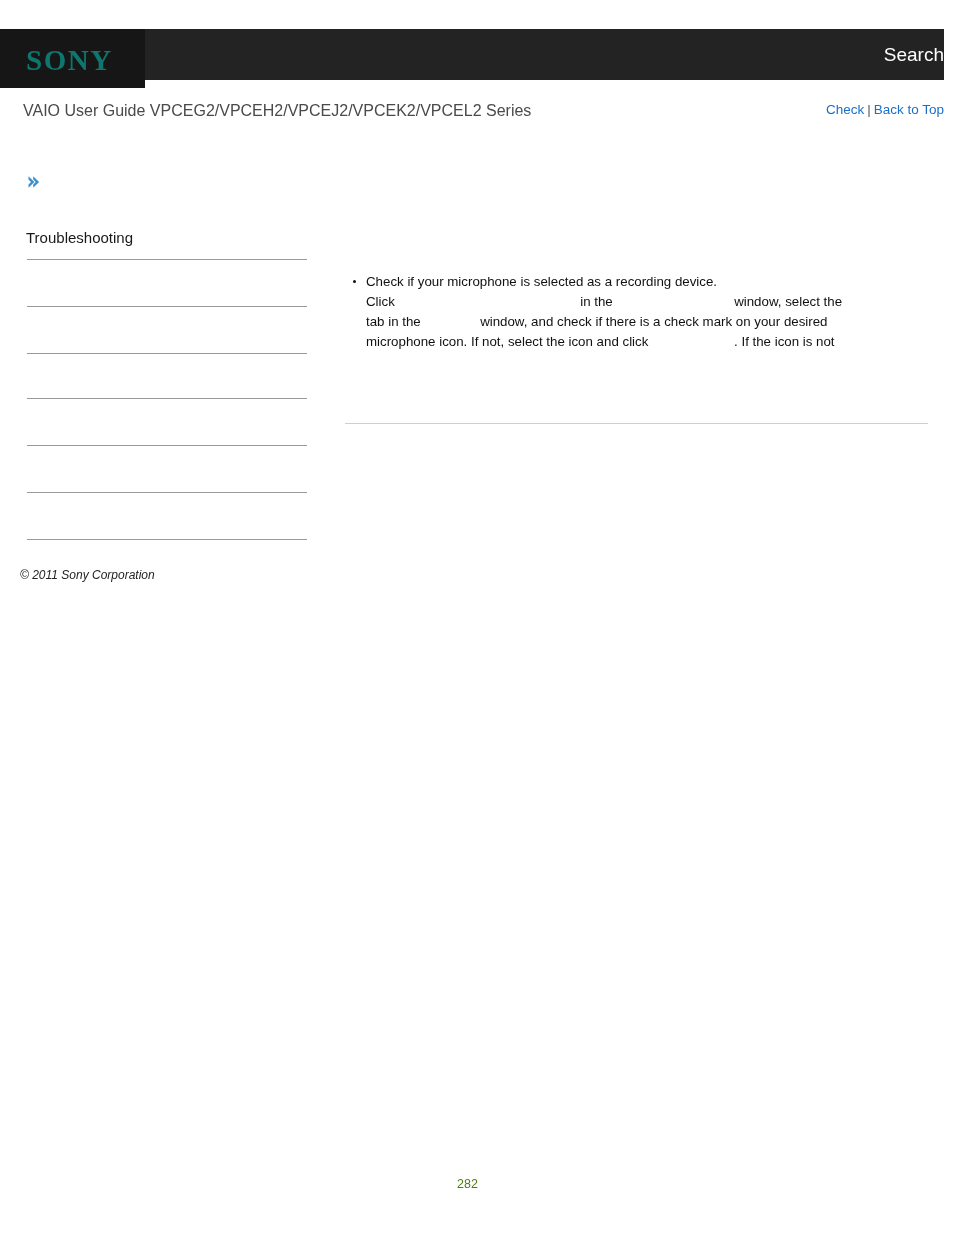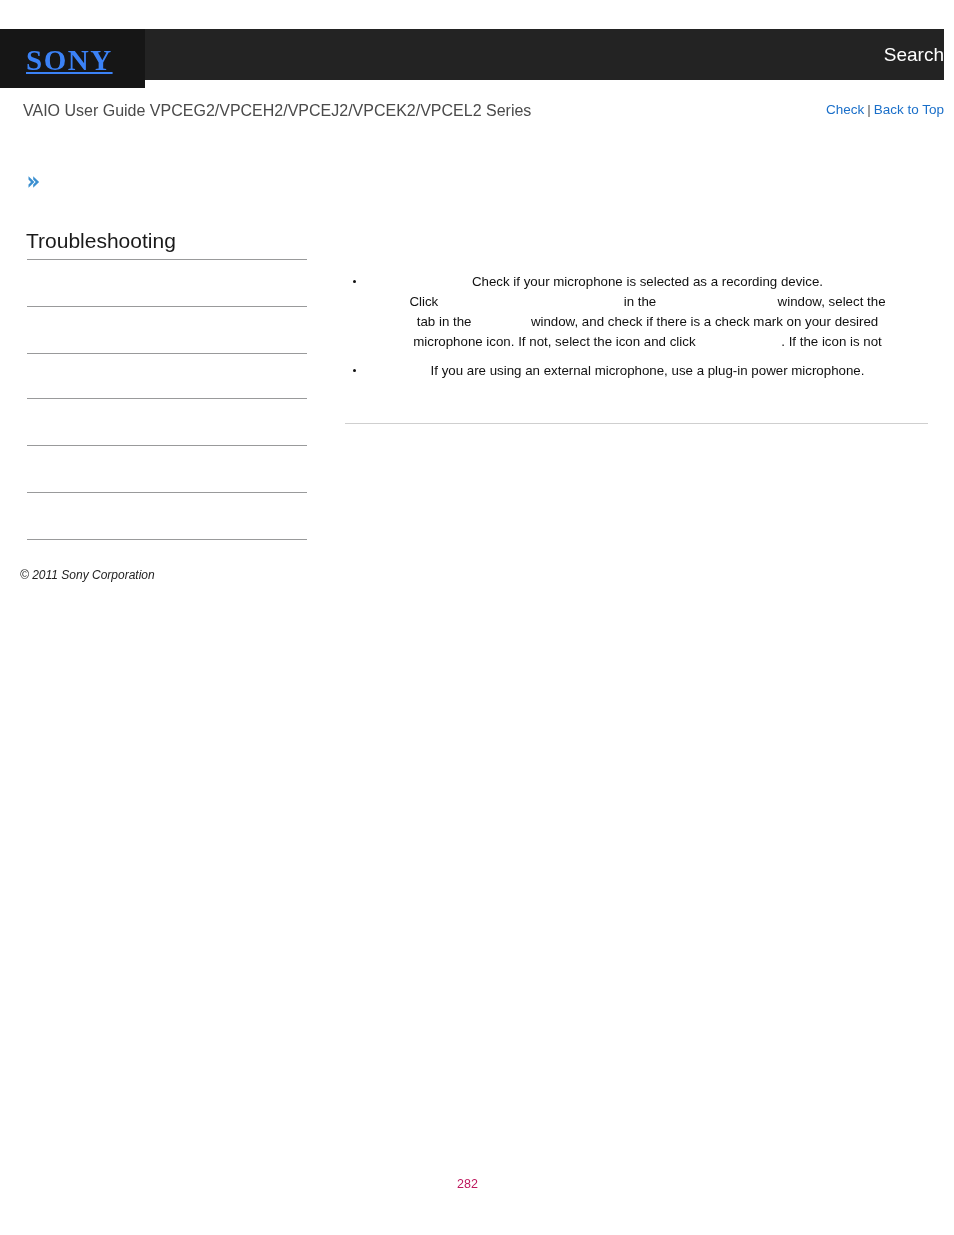--- a/index.html
+++ b/index.html
@@ -35,23 +35,22 @@
     background: #161616;
   }
   .sony-logo-text {
     position: absolute;
     left: 26px;
     top: 46px;
     font-family: "Liberation Serif", serif;
     font-weight: bold;
     font-size: 29px;
     letter-spacing: 1.5px;
-    color: #3b82f6;
-    line-height: 1;
-    text-decoration: underline;
+    color: #0f766e;
+    line-height: 1;
   }
   .search-link {
     position: absolute;
     right: 10px;
     top: 45px;
     font-size: 19px;
     color: #ffffff;
     text-decoration: none;
     line-height: 1;
   }
@@ -98,21 +97,21 @@
   }
   .chevron-icon {
     display: block;
     width: 16px;
     height: 16px;
   }
   .section-title {
     position: absolute;
     left: 26px;
     top: 70px;
-    font-size: 21px;
+    font-size: 15px;
     font-weight: normal;
     color: #1a1a1a;
     line-height: 1;
     margin: 0;
     white-space: nowrap;
   }
   .nav-list {
     position: absolute;
     left: 27px;
     top: 99px;
@@ -154,21 +153,20 @@
     list-style: none;
     margin: 0;
     padding: 0;
   }
   .bullet-item {
     position: relative;
     padding-left: 21px;
     font-size: 13.3px;
     line-height: 20.1px;
     color: #111111;
-    text-align: center;
   }
   .bullet-item + .bullet-item {
     margin-top: 9px;
   }
   .bullet-item::before {
     content: "";
     position: absolute;
     left: 8px;
     top: 8px;
     width: 3px;
@@ -190,21 +188,21 @@
   }
 
   
   .page-number {
     position: absolute;
     left: 0;
     top: 1178px;
     width: 935px;
     text-align: center;
     font-size: 12.5px;
-    color: #be185d;
+    color: #4d7c0f;
     line-height: 1;
   }
 </style>
 </head>
 <body>
 
 <div class="header-bar"></div>
 <div class="sony-logo-block">
 </div>
 <div class="sony-logo-text">SONY</div>
@@ -248,20 +246,17 @@
       <span class="ui-term" style="width:178px"></span>
       <span>in the</span>
       <span class="ui-term" style="width:114px"></span>
       <span>window, select the</span><br>
       <span>tab in the</span>
       <span class="ui-term" style="width:52px"></span>
       <span>window, and check if there is a check mark on your desired</span><br>
       <span>microphone icon. If not, select the icon and click</span>
       <span class="ui-term" style="width:82px"></span><span>. If the icon is not</span><br>
     </li>
-    <li class="bullet-item">
-      <span>If you are using an external microphone, use a plug-in power microphone.</span>
-    </li>
   </ul>
 </div>
 <div class="content-divider"></div>
 
 <div class="page-number">282</div>
 
 </body></html>

